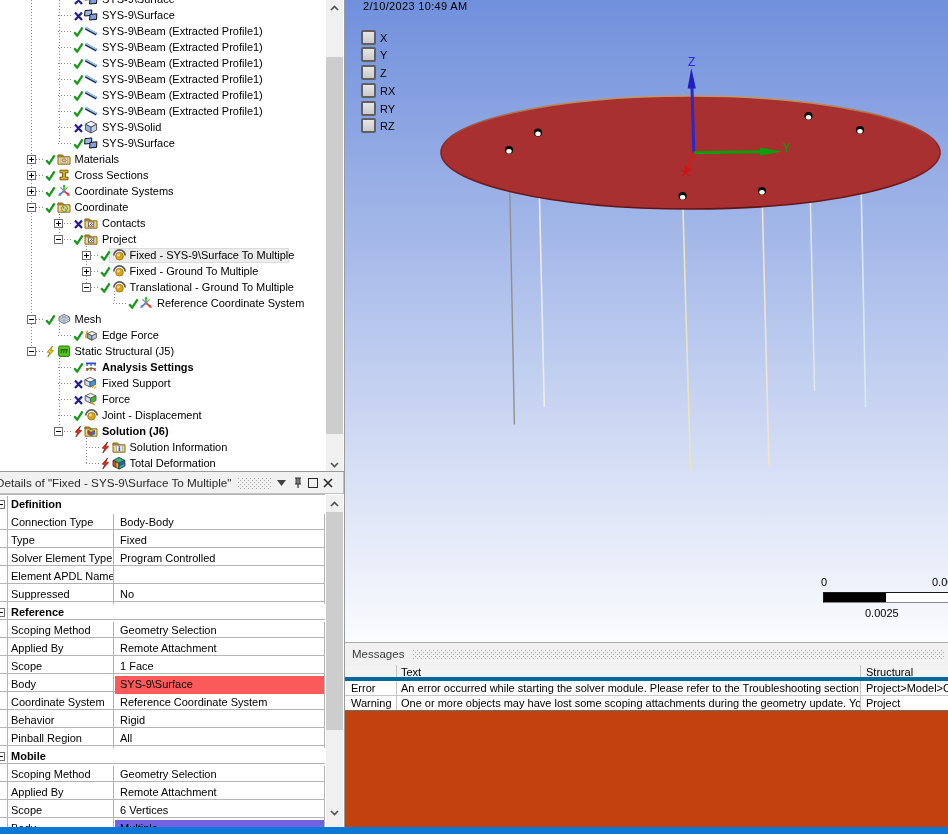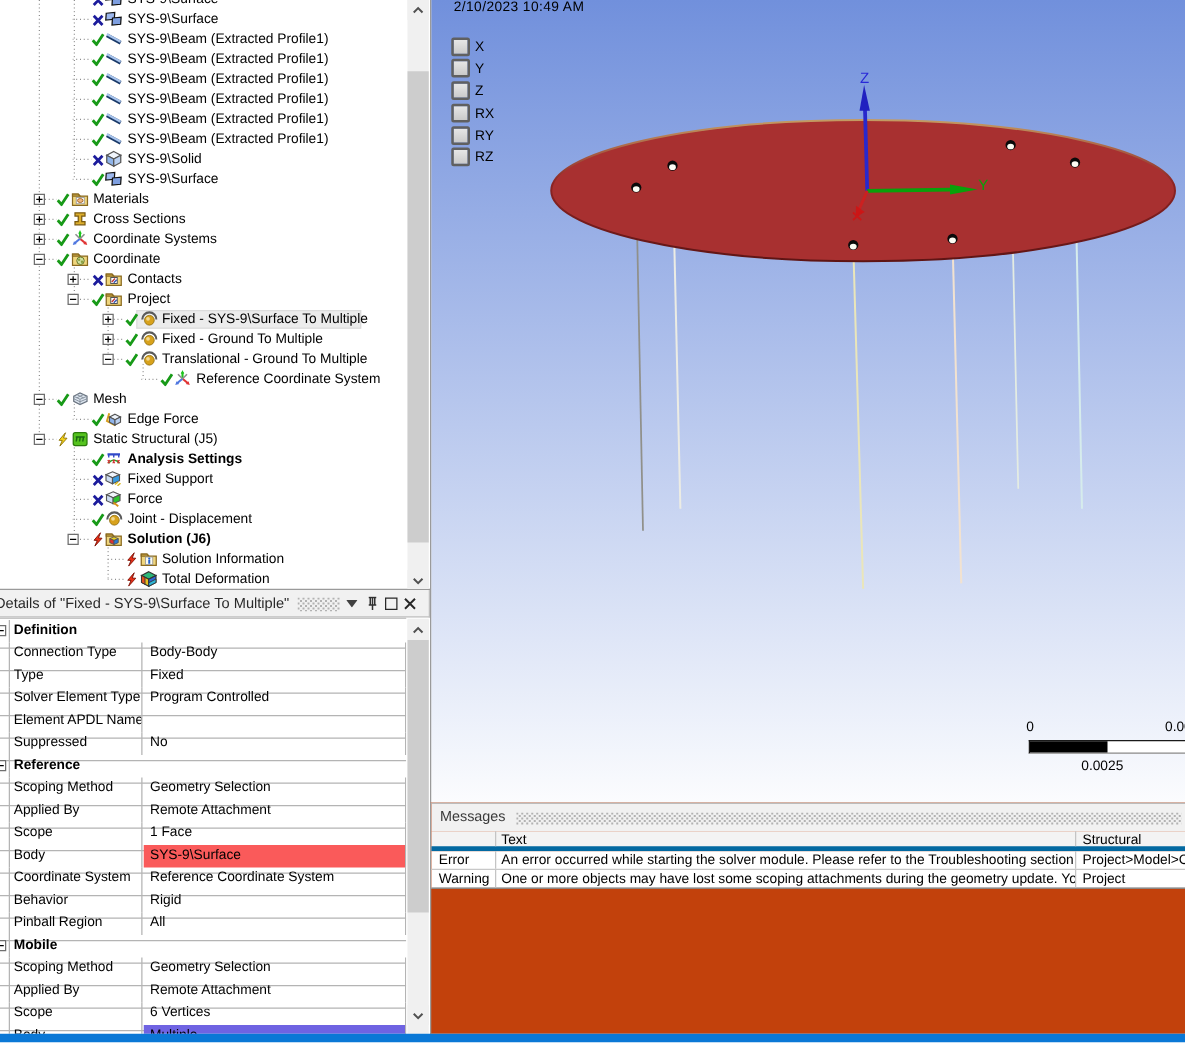--- a/index.html
+++ b/index.html
@@ -10,21 +10,21 @@
 .expb .eh{position:absolute;left:1px;top:3px;width:5px;height:1px;background:#000}
 .expb .ev{position:absolute;left:3px;top:1px;width:1px;height:5px;background:#000}
 .tl{position:absolute;font-size:11px;line-height:16px;color:#000;white-space:nowrap}
 .sb{position:absolute;width:17px;background:#f0f0f0}
 .sbtn{position:absolute;left:0;width:17px;height:16px;background:#f0f0f0;color:#505050}
 .thumb{position:absolute;left:0;width:17px;background:#cdcdcd}
 #dhead{position:absolute;left:0;top:472px;width:344px;height:22px;background:#f1f1f1;border-bottom:1px solid #c0c0c0;border-right:1px solid #c0c0c0}
 #dhead .t{position:absolute;left:-4px;top:0;font-size:11.7px;line-height:22px;color:#2a2a2a;white-space:nowrap}
 #dhead .dots{position:absolute;left:238px;top:6px;width:34px;height:11px;background-image:radial-gradient(circle at 0.8px 0.8px,#aaaaaa 0.55px,transparent 0.7px),radial-gradient(circle at 0.8px 0.8px,#aaaaaa 0.55px,transparent 0.7px);background-size:4px 4px;background-position:0 0,2px 2px}
 #dtable{position:absolute;left:0;top:494px;width:325px;height:333px;background:#fff;border-top:1px solid #b4b4b4;overflow:hidden}
-.drow{position:absolute;left:0;width:325px;height:23px;border-bottom:1px solid #b4b4b4}
+.drow{position:absolute;left:0;width:325px;height:34px;border-bottom:1px solid #b4b4b4}
 .dgut{position:absolute;left:0;top:0;width:8px;height:18px;border-right:1px solid #b4b4b4}
 .gbox{position:absolute;left:-4px;top:4px;width:9px;height:9px;background:#fff;border:1px solid #707070}
 .gbox i{position:absolute;left:1px;top:3px;width:5px;height:1px;background:#000}
 .dcat{position:absolute;left:9px;top:0;width:316px;height:18px;font-size:11px;font-weight:bold;line-height:17px;padding-left:2px;color:#000}
 .dlab{position:absolute;left:9px;top:0;width:105px;height:18px;font-size:11px;line-height:17px;padding-left:2px;border-right:1px solid #b4b4b4;white-space:nowrap;overflow:hidden}
 .dval{position:absolute;left:115px;top:0;width:210px;height:18px;font-size:11px;line-height:17px;padding-left:5px;white-space:nowrap;overflow:hidden;border-right:1px solid #b4b4b4}
 #viewport{position:absolute;left:344px;top:0;width:604px;height:642px;background:linear-gradient(#7190dc,#fbfcfe);overflow:hidden;border-left:1px solid #9a9a9a}
 .cb{position:absolute;left:16px;width:15px;height:15px;background:linear-gradient(#e6e6e6,#cacaca);border:2px solid #606060;border-radius:2px}
 .cbl{position:absolute;left:35px;font-size:11px;color:#000;line-height:14px}
 #msg{position:absolute;left:344px;top:642px;width:604px;height:185px;background:#c2410c;border-left:1px solid #9a9a9a;overflow:hidden}

